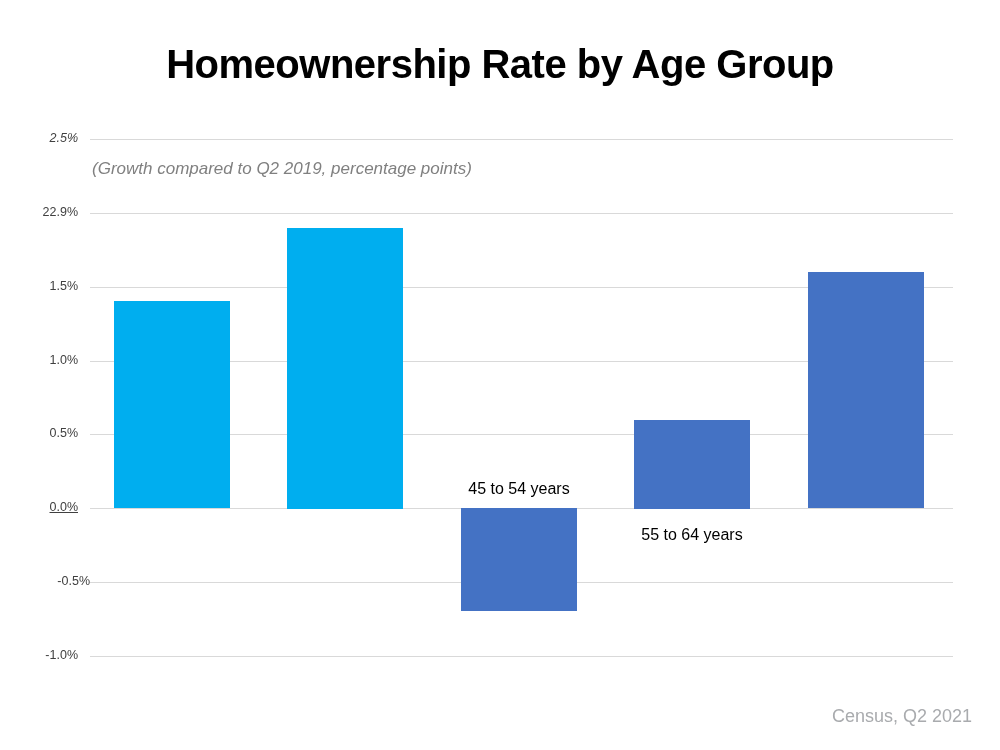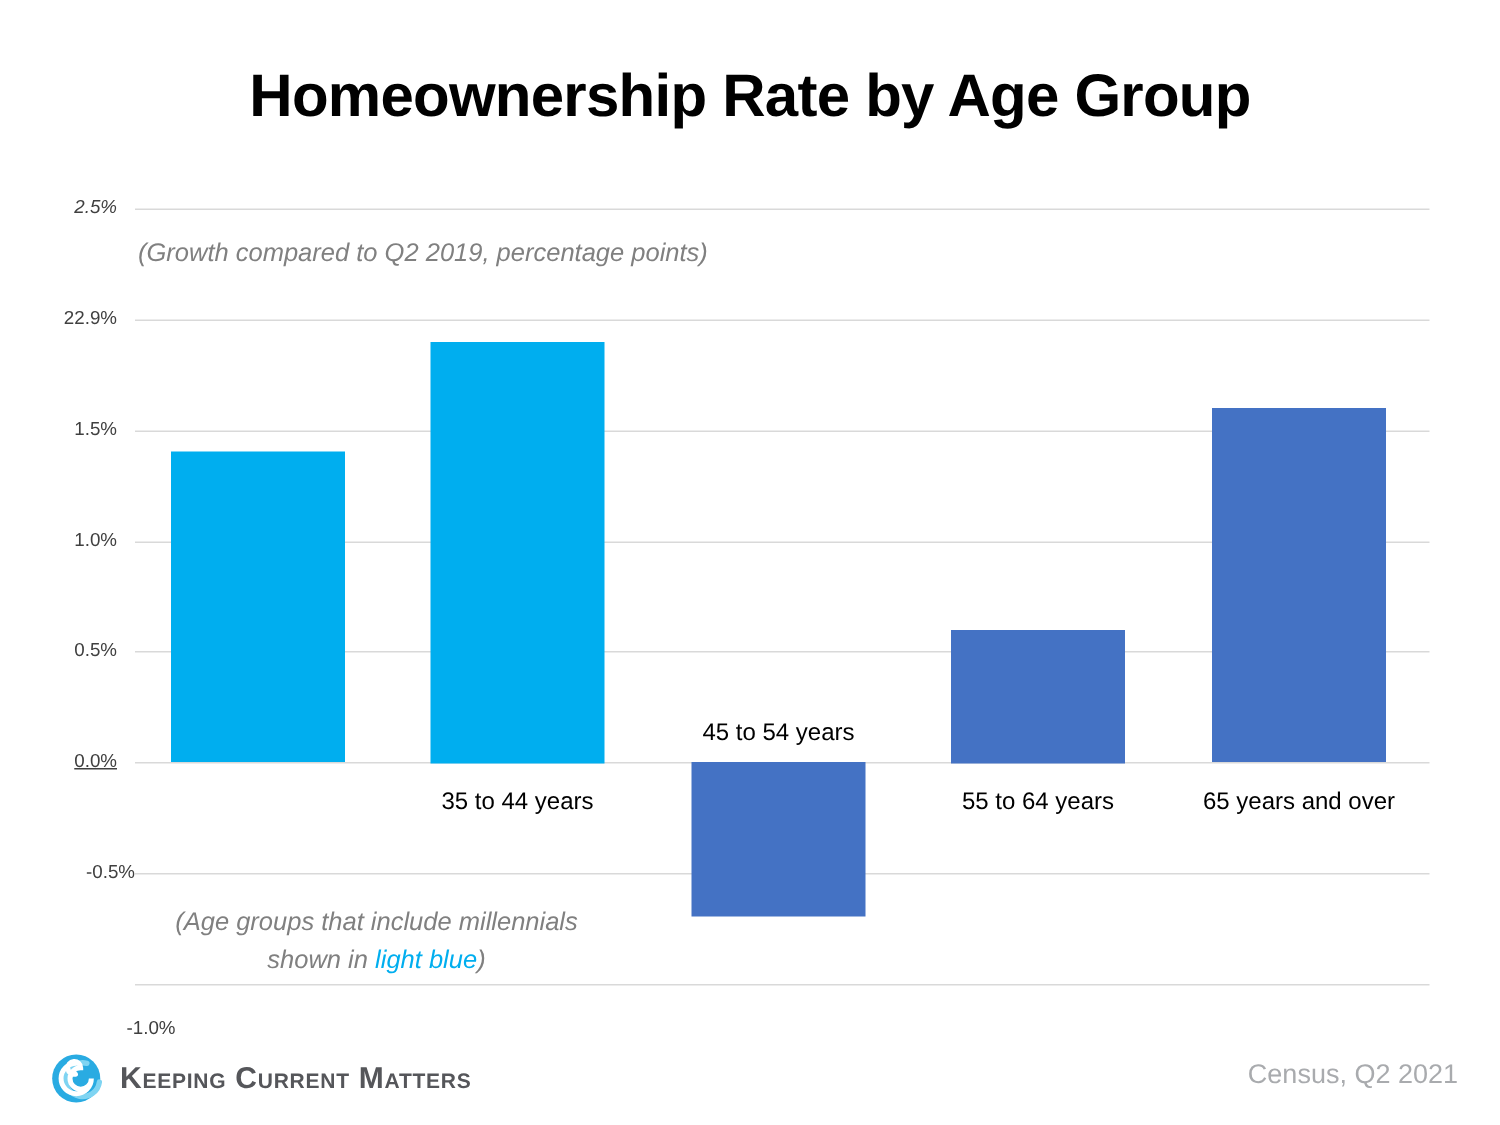--- a/index.html
+++ b/index.html
@@ -42,56 +42,40 @@
 </style>
 </head>
 <body>
 
 <div id="stage">
 
   <div id="title">Homeownership Rate by Age Group</div>
 
   <div id="subtitle">(Growth compared to Q2 2019, percentage points)</div>
 
-  <div id="note">
-    <span>(Age groups that include millennials</span><br>
-    <span>shown in </span><span style="color: rgb(0, 174, 239);">light blue</span><span>)</span>
-  </div>
 
-  <div id="footer-brand">
-    <span style="display:inline-flex;">
-      <svg width="38" height="38" viewBox="0 0 32 32" aria-hidden="true">
-        <circle cx="15" cy="16" r="13.5" fill="#29ABE2"></circle>
-        <path d="M 28 18 A 9.5 9.5 0 1 1 21 7.5" fill="none" stroke="#7FD4F2" stroke-width="3" stroke-linecap="round"></path>
-        <path d="M 15 7.5 A 8.5 8.5 0 1 0 23.5 16 A 6 6 0 1 1 17.5 10 A 3.6 3.6 0 1 0 14.6 13.6" fill="none" stroke="#ffffff" stroke-width="2.8" stroke-linecap="round"></path>
-      </svg>
-    </span>
-    <span id="brand-text">Keeping Current Matters</span>
-  </div>
 
   <div id="source">Census, Q2 2021</div>
 
 <div class="gridline" style="left: 90px; width: 863px; top: 139px; background: rgb(217, 217, 217);"></div>
     <div class="ytick" style="top: 131px; font-style: italic;">2.5%</div>
     <div class="gridline" style="left: 90px; width: 863px; top: 213px; background: rgb(217, 217, 217);"></div>
     <div class="ytick" style="top: 205px;">22.9%</div>
     <div class="gridline" style="left: 90px; width: 863px; top: 287px; background: rgb(217, 217, 217);"></div>
     <div class="ytick" style="top: 279px;">1.5%</div>
     <div class="gridline" style="left: 90px; width: 863px; top: 361px; background: rgb(217, 217, 217);"></div>
     <div class="ytick" style="top: 353px;">1.0%</div>
     <div class="gridline" style="left: 90px; width: 863px; top: 434px; background: rgb(217, 217, 217);"></div>
     <div class="ytick" style="top: 426px;">0.5%</div>
     <div class="gridline" style="left: 90px; width: 863px; top: 508px; background: rgb(217, 217, 217);"></div>
     <div class="ytick" style="top: 500px; text-decoration: underline;">0.0%</div>
     <div class="gridline" style="left: 90px; width: 863px; top: 582px; background: rgb(217, 217, 217);"></div>
     <div class="ytick" style="top: 574px; padding-left: 12px;">-0.5%</div>
     <div class="gridline" style="left: 90px; width: 863px; top: 656px; background: rgb(217, 217, 217);"></div>
-    <div class="ytick" style="top: 678px; padding-left: 39px;">-1.0%</div>
+    <div class="ytick" style="top: 648px;">-1.0%</div>
     <div class="bar" style="left: 114px; width: 116px; top: 301px; height: 207px; background: rgb(0, 174, 239);"></div>
     <div class="bar" style="left: 287px; width: 116px; top: 228px; height: 281px; background: rgb(0, 174, 239);"></div>
-    <div class="cat-label" style="left: 255px; width: 180px; top: 524px;">35 to 44 years</div>
     <div class="bar" style="left: 461px; width: 116px; top: 508px; height: 103px; background: rgb(68, 114, 196);"></div>
     <div class="cat-label" style="left: 429px; width: 180px; top: 478px;">45 to 54 years</div>
     <div class="bar" style="left: 634px; width: 116px; top: 420px; height: 89px; background: rgb(68, 114, 196);"></div>
     <div class="cat-label" style="left: 602px; width: 180px; top: 524px;">55 to 64 years</div>
     <div class="bar" style="left: 808px; width: 116px; top: 272px; height: 236px; background: rgb(68, 114, 196);"></div>
-    <div class="cat-label" style="left: 776px; width: 180px; top: 524px;">65 years and over</div>
   </div>
 
 </body></html>

